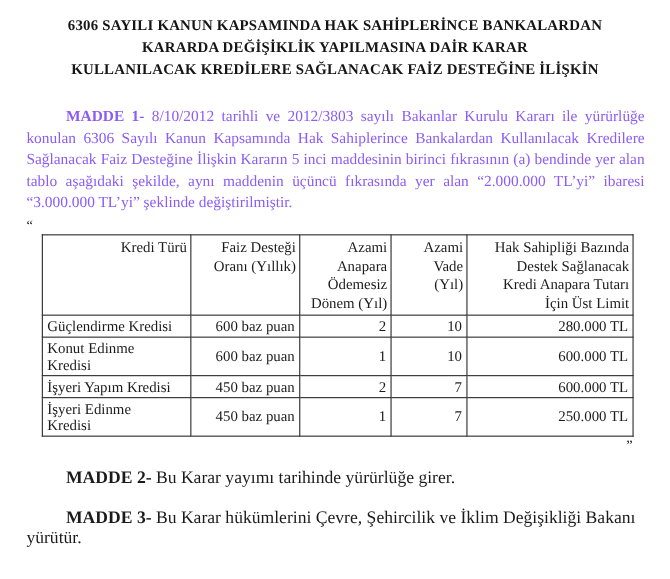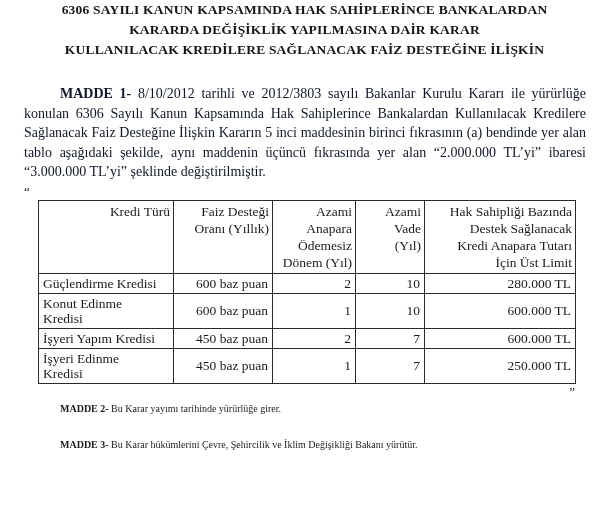--- a/index.html
+++ b/index.html
@@ -12,34 +12,35 @@
     color: #1b1b1b;
     overflow: hidden;
   }
   .page {
     position: relative;
     width: 609px;
     height: 526px;
     background: #ffffff;
   }
   .doc-title {
+    padding-top: 13px;
     text-align: center;
     font-weight: bold;
     font-size: 13.5px;
     line-height: 20px;
     letter-spacing: 0.2px;
     color: #151515;
   }
   .madde-para {
     margin: 24px 23px 0 24px;
     font-size: 14px;
     line-height: 19.5px;
     text-align: justify;
     text-indent: 36px;
-    color: #0f172a;
+    color: #8b5cf6;
   }
   .madde-label { font-weight: bold; }
   .quote-open {
     margin: 3px 0 0 24px;
     font-size: 13px;
     height: 14px;
     line-height: 14px;
     color: #222;
   }
   table.credit-table {
@@ -74,22 +75,22 @@
   td.cell-center { text-align: right; }
   .quote-close {
     margin: 1px 34px 0 0;
     text-align: right;
     font-size: 13px;
     height: 14px;
     line-height: 14px;
     color: #222;
   }
   .closing-para {
-    margin: 0 23px 0 24px;
-    font-size: 10px;
+    margin: 13px 23px 0 24px;
+    font-size: 16px;
     line-height: 19px;
     text-indent: 36px;
   }
   .closing-para + .closing-para { margin-top: 17px; }
 </style>
 </head>
 <body>
 
 <div class="page">
 

